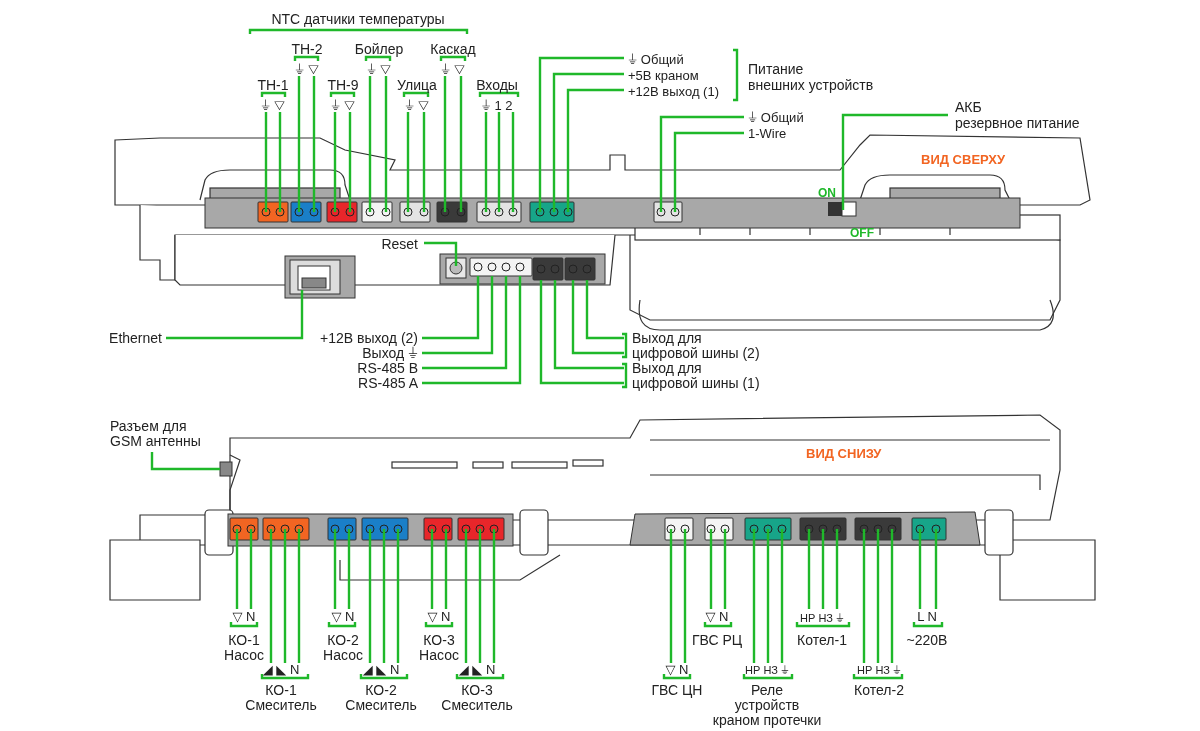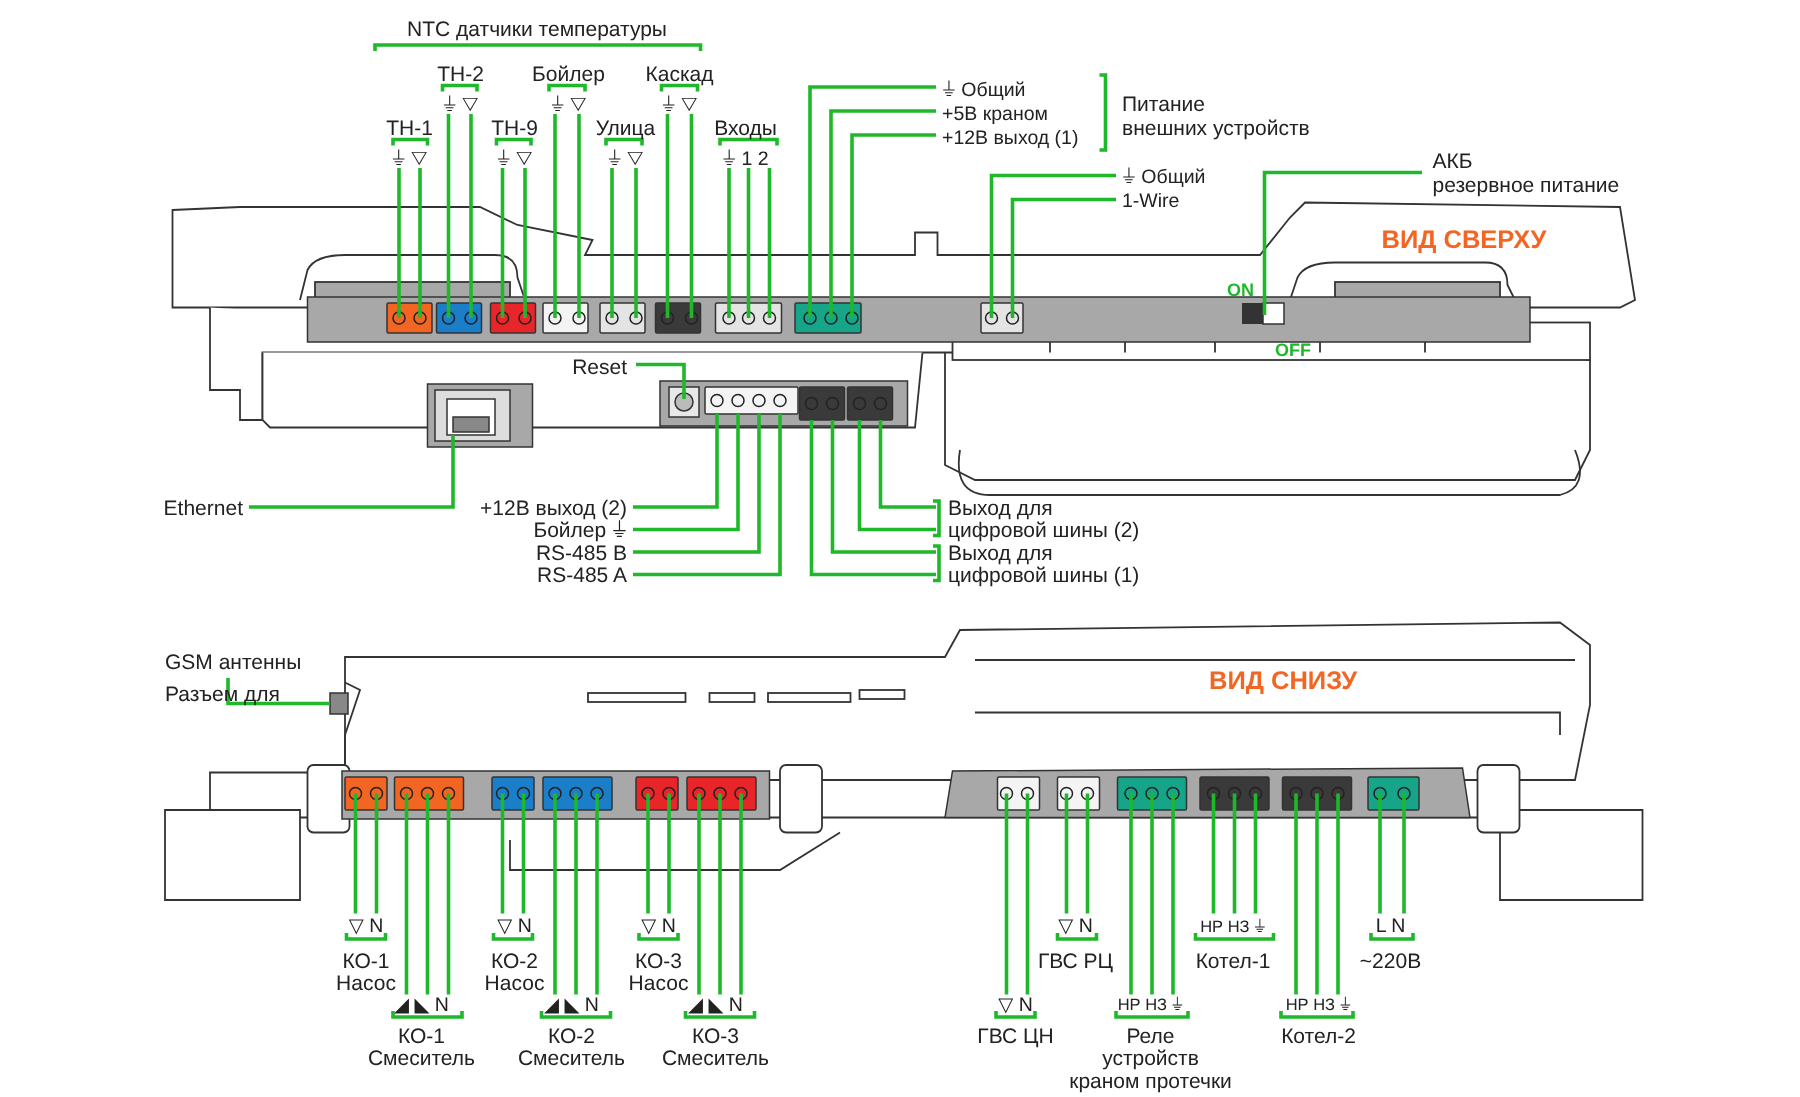--- a/index.html
+++ b/index.html
@@ -3,21 +3,21 @@
 <meta charset="utf-8">
 <style>
   html,body{margin:0;padding:0;background:#fff;}
   body{width:1200px;height:731px;position:relative;overflow:hidden;font-family:"Liberation Sans",sans-serif;color:#222;}
   svg{position:absolute;left:0;top:0;}
   .lbl{position:absolute;font-size:14px;line-height:15px;white-space:nowrap;color:#222;}
   .c{text-align:left;transform:translateX(-50%);}
   .r{text-align:right;transform:translateX(-100%);}
   .sm{font-size:13px;}
   .xs{font-size:11px;}
-  .orange{color:#f26522;font-weight:bold;font-size:17px;}
+  .orange{color:#f26522;font-weight:bold;font-size:13px;}
   .green{color:#1fb82a;font-weight:bold;font-size:12px;}
 </style>
 </head>
 <body>
 
 <svg id="diagram" width="1200" height="731" viewBox="0 0 1200 731">
 
   <g fill="#fff" stroke="#333" stroke-width="1.2">
     <path d="M115,140 L160,138 L320,138 L345,150 L395,160 L390,170 L610,170 L610,155 L625,155 L625,170 L840,170 L860,145 L870,135 L1080,138 L1090,200 L1080,205 L210,205 L115,205 Z"></path>
     <path d="M200,200 L205,180 Q210,170 230,170 L330,170 Q345,170 345,185 L350,200" fill="none"></path>
@@ -320,29 +320,29 @@
 
 <div class="lbl" style="left:955px;top:100px;">АКБ</div>
 <div class="lbl" style="left:955px;top:116px;">резервное питание</div>
 <div class="lbl orange" style="left:921px;top:152px;">ВИД СВЕРХУ</div>
 <div class="lbl green" style="left:818px;top:186px;">ON</div>
 <div class="lbl green" style="left:850px;top:186px;margin-top:40px;">OFF</div>
 
 <div class="lbl r" style="left:418px;top:237px;">Reset</div>
 <div class="lbl r" style="left:162px;top:331px;">Ethernet</div>
 <div class="lbl r" style="left:418px;top:331px;">+12В выход (2)</div>
-<div class="lbl r" style="left:418px;top:346px;">Бойлер ⏚</div>
+<div class="lbl r" style="left:418px;top:346px;">Выход ⏚</div>
 <div class="lbl r" style="left:418px;top:361px;">RS-485 B</div>
 <div class="lbl r" style="left:418px;top:376px;">RS-485 A</div>
 <div class="lbl" style="left:632px;top:331px;">Выход для</div>
 <div class="lbl" style="left:632px;top:346px;">цифровой шины (2)</div>
 <div class="lbl" style="left:632px;top:361px;">Выход для</div>
 <div class="lbl" style="left:632px;top:376px;">цифровой шины (1)</div>
 
-<div class="lbl" style="left:110px;top:419px;margin-top:36px;">Разъем для</div>
+<div class="lbl" style="left:110px;top:419px;">Разъем для</div>
 <div class="lbl" style="left:110px;top:434px;">GSM антенны</div>
 <div class="lbl orange" style="left:806px;top:446px;">ВИД СНИЗУ</div>
 
 <div class="lbl c sm" style="left:244px;top:609px;">▽ N</div>
 <div class="lbl c" style="left:244px;top:633px;">КО-1</div>
 <div class="lbl c" style="left:244px;top:648px;">Насос</div>
 <div class="lbl c sm" style="left:343px;top:609px;">▽ N</div>
 <div class="lbl c" style="left:343px;top:633px;">КО-2</div>
 <div class="lbl c" style="left:343px;top:648px;">Насос</div>
 <div class="lbl c sm" style="left:439px;top:609px;">▽ N</div>

